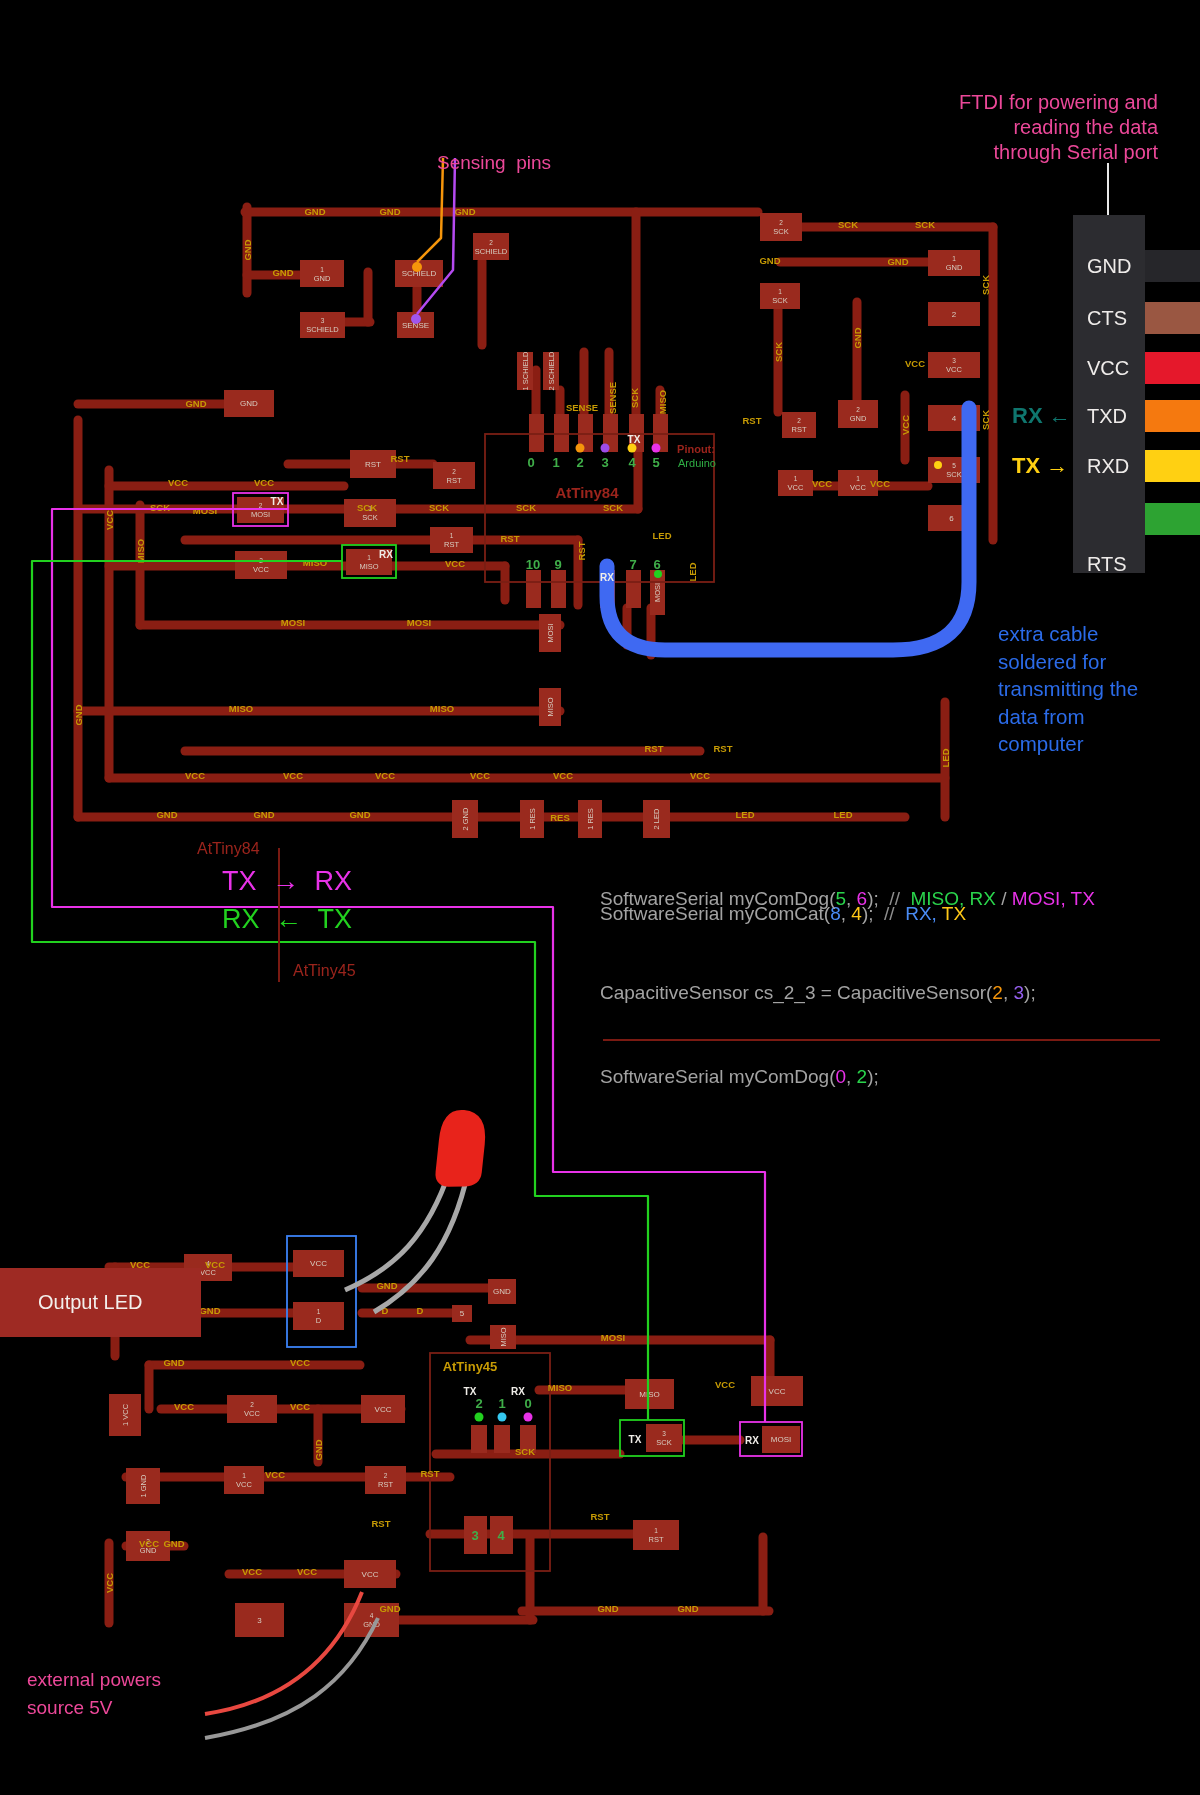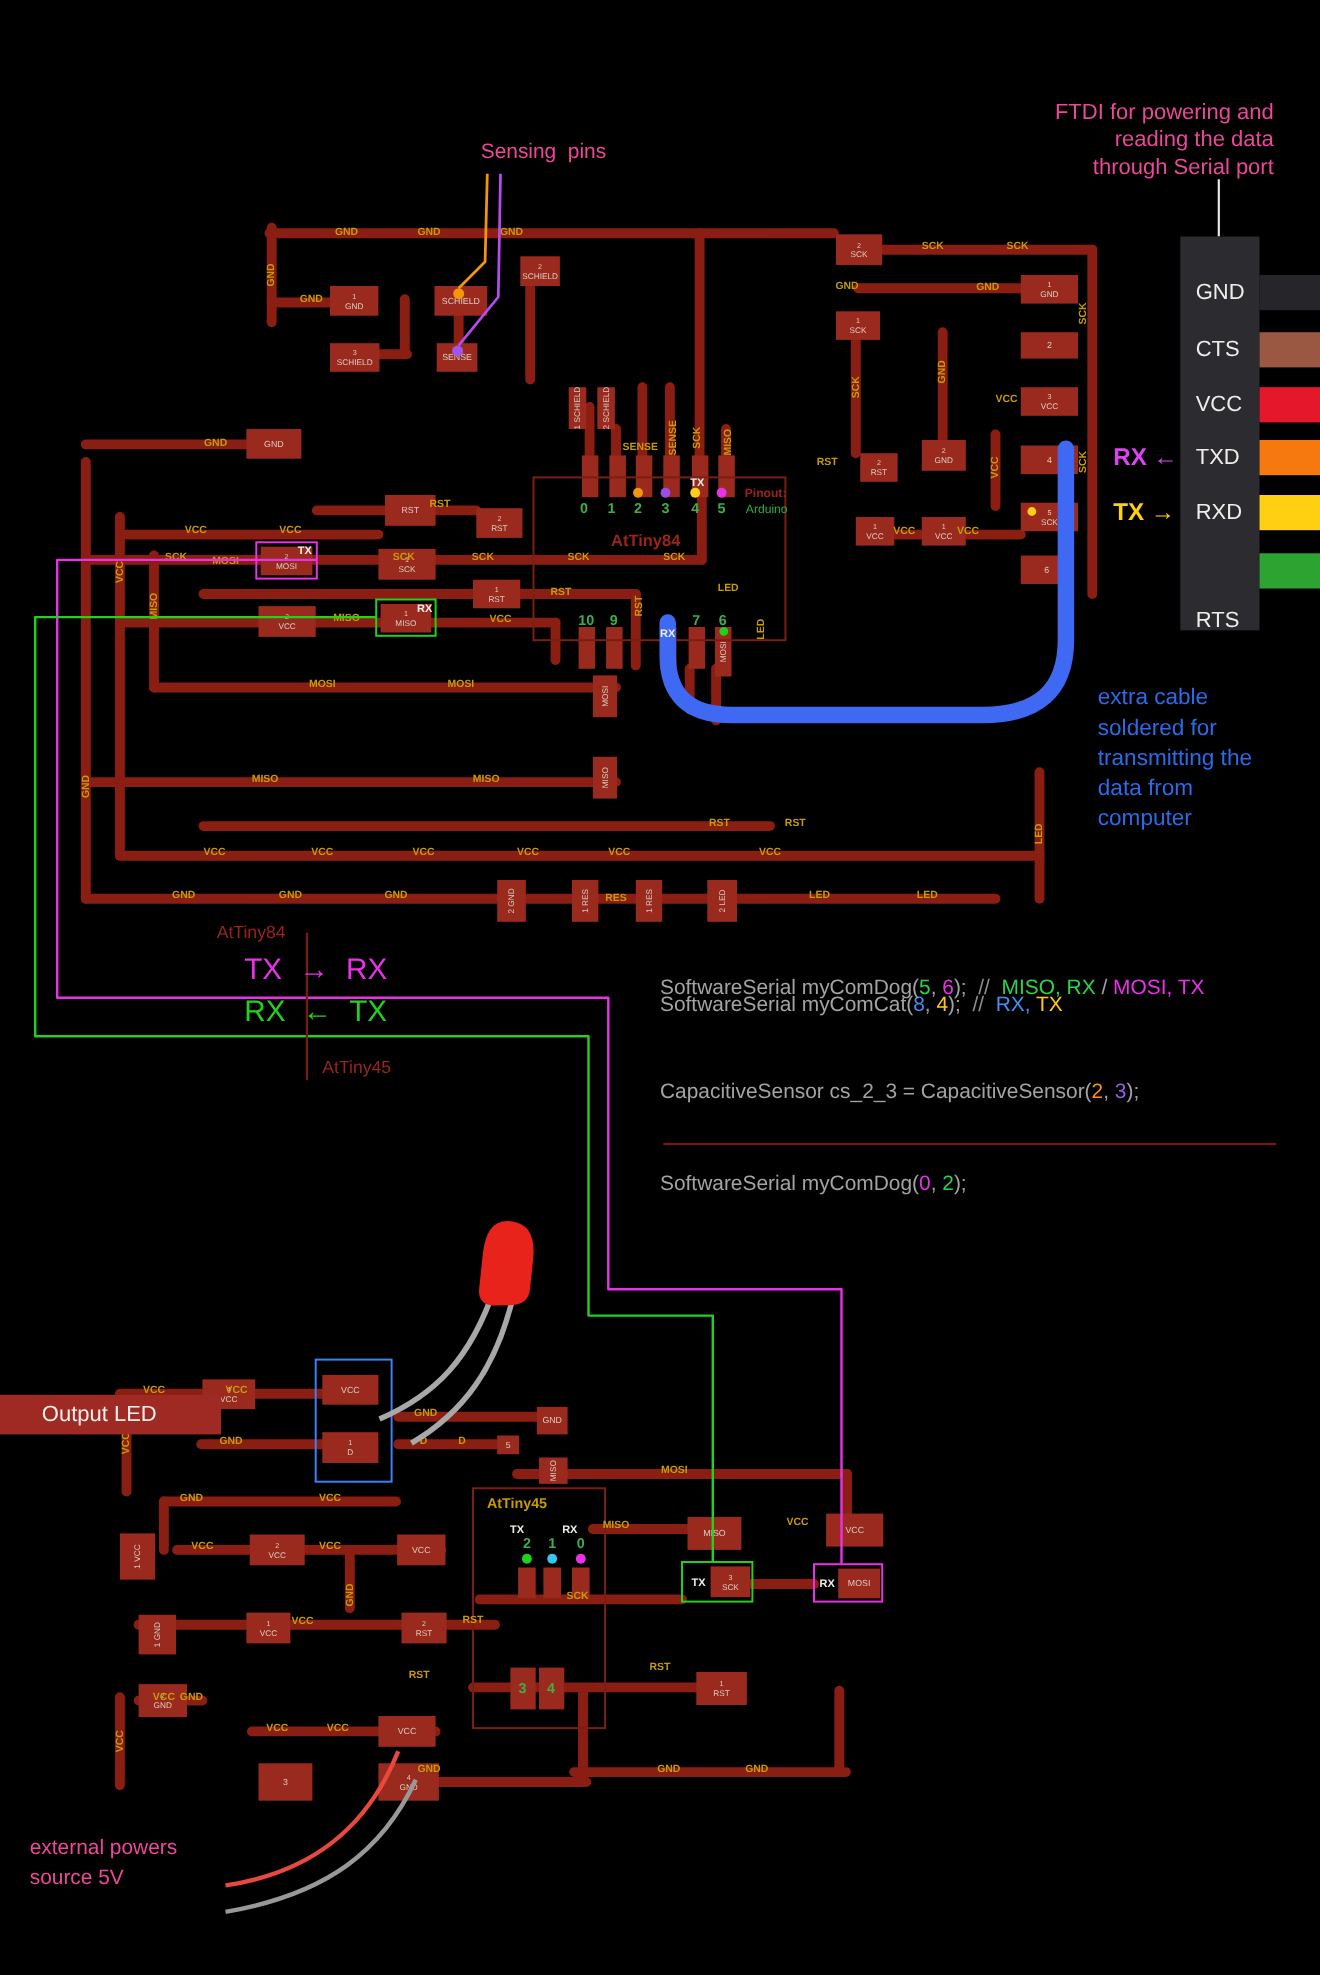--- a/index.html
+++ b/index.html
@@ -1,21 +1,21 @@
 <!DOCTYPE html>
 <html><head>
 <meta charset="utf-8">
 <style>
   html,body{margin:0;padding:0;background:#000;}
   .stage{position:relative;width:1200px;height:1795px;background:#000;overflow:hidden;
          font-family:"Liberation Sans","DejaVu Sans",sans-serif;}
   .abs{position:absolute;}
   .badge{background:#9e2a23;color:#f3efec;font-size:20px;display:flex;align-items:center;}
   .white-note{color:#ec4899;}
-  .pre{white-space:pre;}
+  .pre{white-space:pre;margin-top:24px;}
   .right-align{text-align:right;}
   svg text{font-family:"Liberation Sans","DejaVu Sans",sans-serif;}
   .code-line{position:absolute;left:600px;font-size:19px;letter-spacing:0px;white-space:pre;}
   .cw{color:#a3a3a3}.cb{color:#4a8cf5}.cy{color:#ffc817}.cgy{color:#8f8f8f}
   .cg{color:#2ad44c}.cm{color:#e832e8}.co{color:#f5950b}.cv{color:#9660f0}
   .legend-panel{background:#2c2c30;}
   .legend-label{position:absolute;color:#efecea;font-size:20px;left:14px;}
   .legend-bar{position:absolute;left:72px;width:55px;height:32px;}
   .arrow-span{font-weight:bold;}
 </style>
@@ -365,21 +365,21 @@
         <text x="518" y="1391" fill="#f0ede8" font-size="10" font-weight="bold" text-anchor="middle" dominant-baseline="central">RX</text>
         <text x="635" y="1439" fill="#f0ede8" font-size="10" font-weight="bold" text-anchor="middle" dominant-baseline="central">TX</text>
         <text x="752" y="1440" fill="#f0ede8" font-size="10" font-weight="bold" text-anchor="middle" dominant-baseline="central">RX</text>
         <circle cx="479" cy="1417" r="4.5" fill="#22d11f"></circle>
         <circle cx="502" cy="1417" r="4.5" fill="#35c8f0"></circle>
         <circle cx="528" cy="1417" r="4.5" fill="#e832e8"></circle>
       </g>
   </svg>
 
 
-  <div class="abs badge" style="left:0;top:1268px;width:201px;height:36px;padding-left:38px;box-sizing:border-box;">
+  <div class="abs badge" style="left:0;top:1268px;width:201px;height:69px;padding-left:38px;box-sizing:border-box;">
     <span>Output LED</span>
   </div>
 
   <div class="abs white-note pre" style="left:437px;top:128px;font-size:19px;">Sensing  pins</div>
 
   <div class="abs white-note right-align" id="ftdi-note" style="left:890px;top:90px;width:268px;font-size:20px;line-height:25px;">
       <div>FTDI for powering and</div>
       <div>reading the data</div>
       <div>through Serial port</div>
     </div>
@@ -404,21 +404,21 @@
       <div class="legend-bar" style="background: rgb(154, 87, 66); top: 87px;"></div>
       <div class="legend-label" style="top: 142px;">VCC</div>
       <div class="legend-bar" style="background: rgb(229, 24, 43); top: 137px;"></div>
       <div class="legend-label" style="top: 190px;">TXD</div>
       <div class="legend-bar" style="background: rgb(245, 121, 15); top: 185px;"></div>
       <div class="legend-label" style="top: 240px;">RXD</div>
       <div class="legend-bar" style="background: rgb(255, 208, 18); top: 235px;"></div>
       <div class="legend-label" style="top: 293px; margin-top: 45px;">RTS</div>
       <div class="legend-bar" style="background: rgb(45, 163, 50); top: 288px;"></div>
     </div>
-  <div class="abs" id="legend-rx" style="left: 1012px; font-size: 22px; font-weight: bold; top: 403px; color: #d946ef;">RX ←</div>
+  <div class="abs" id="legend-rx" style="left: 1012px; font-size: 22px; font-weight: bold; top: 403px; color: #0f766e;">RX ←</div>
   <div class="abs" id="legend-tx" style="left: 1012px; font-size: 22px; font-weight: bold; top: 453px; color: rgb(255, 208, 18);">TX →</div>
 
   <div class="abs" style="left:197px;top:840px;font-size:16px;color:#9b241c;">AtTiny84</div>
   <div class="abs" id="xo-tx-row" style="left: 222px; top: 866px; width: 130px; font-size: 27px; display: flex; justify-content: space-between; color: rgb(232, 50, 232);">
       <span class="">TX</span>
       <span class="arrow-span">→</span>
       <span class="">RX</span>
     </div>
   <div class="abs" id="xo-rx-row" style="left: 222px; top: 904px; width: 130px; font-size: 27px; display: flex; justify-content: space-between; color: rgb(34, 209, 31);">
       <span class="">RX</span>

